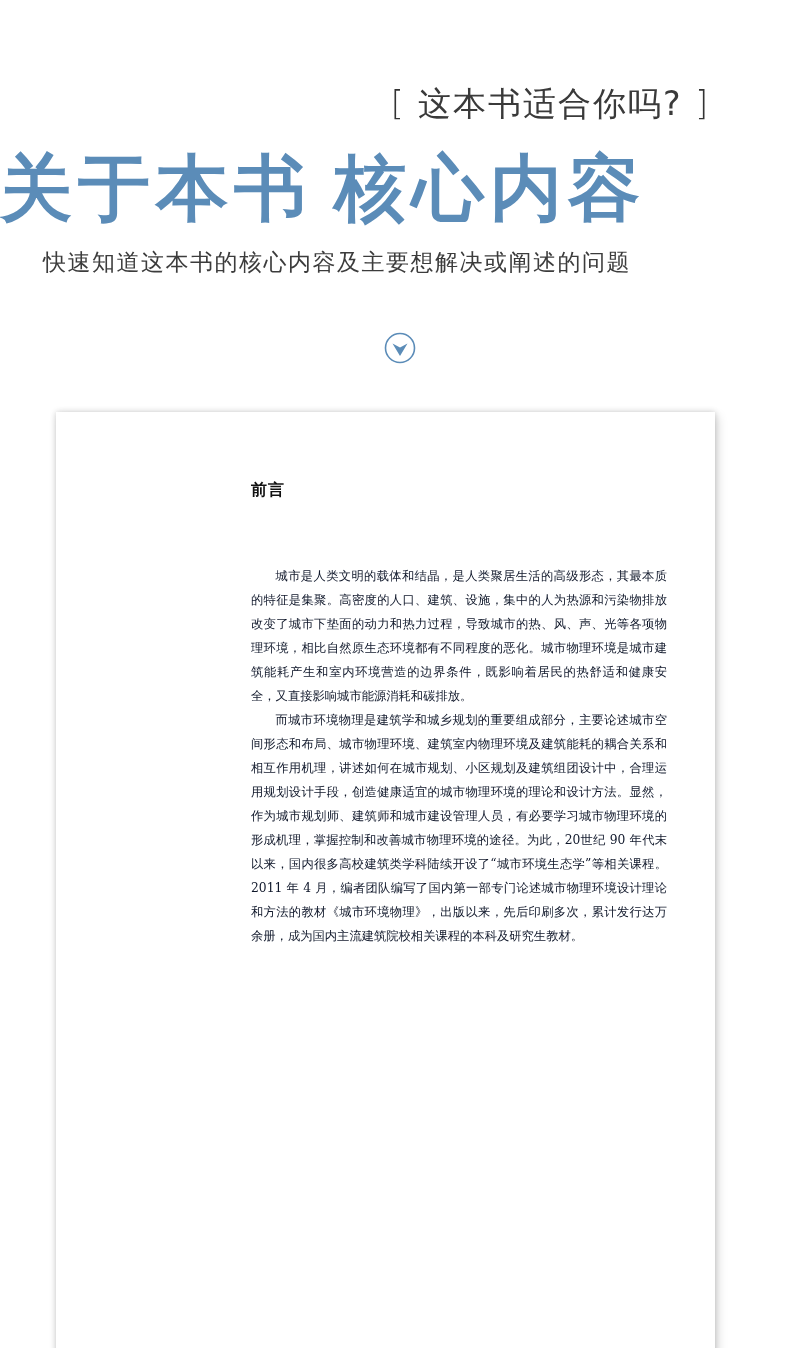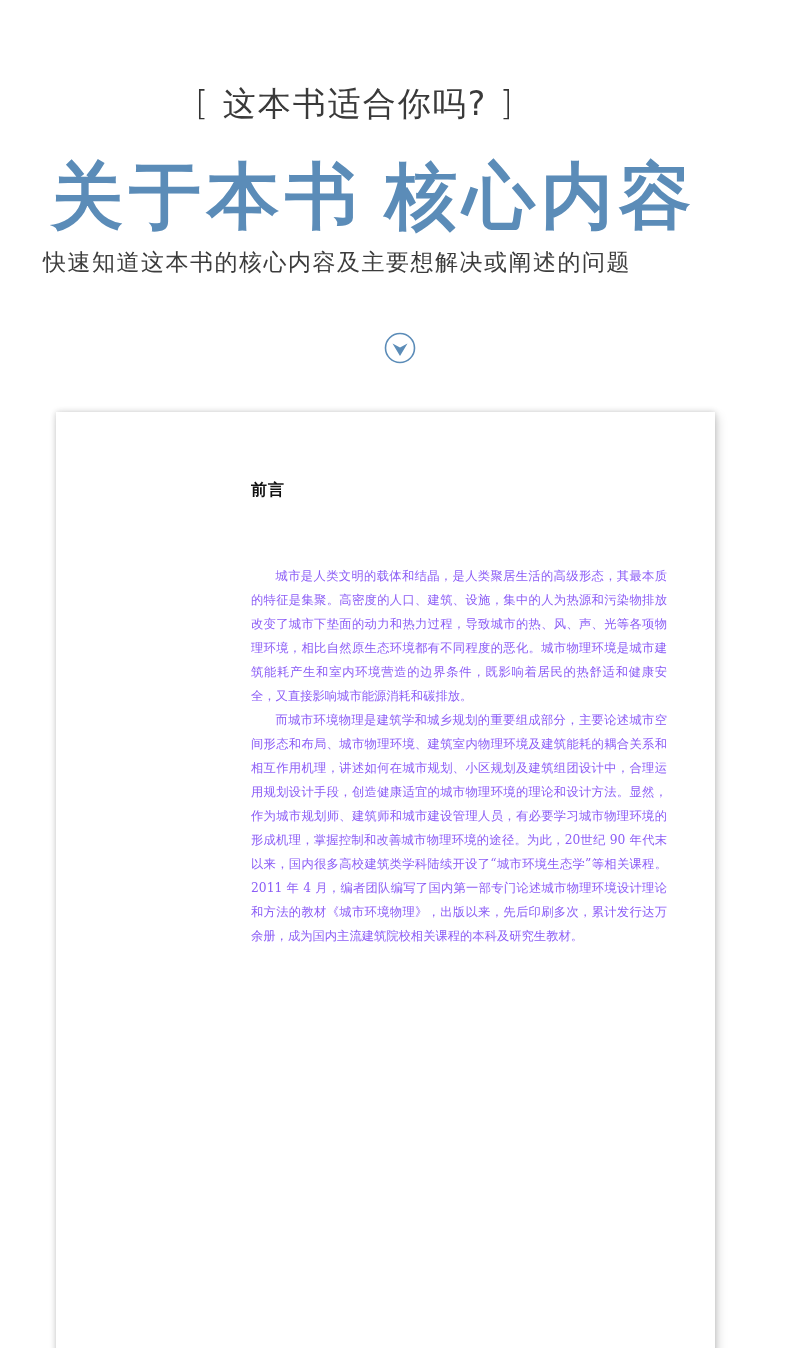--- a/index.html
+++ b/index.html
@@ -1,28 +1,28 @@
 <!DOCTYPE html>
 <html><head>
 <meta charset="utf-8">
 <style>
   html, body { margin: 0; padding: 0; }
   body {
     width: 790px; height: 1348px; background: #ffffff; position: relative; overflow: hidden;
     font-family: "DejaVu Sans", "Liberation Sans", sans-serif;
   }
   .header-tag {
-    position: absolute; top: 82px; left: 0; width: 710px; text-align: center;
+    position: absolute; top: 82px; left: 0; width: 710px; text-align: right;
     font-size: 33px; color: #3a3a3a; letter-spacing: 2px; line-height: 44px;
   }
   .header-tag .bracket { font-weight: 300; color: #333; }
   .hero-title {
-    position: absolute; top: 143px; left: 0; width: 748px; text-align: center;
+    position: absolute; top: 143px; left: 0; width: 748px; text-align: left;
     font-family: "DejaVu Serif", "Liberation Serif", serif;
-    font-size: 72px; font-weight: bold; color: #5b8cb8; letter-spacing: 6px; line-height: 90px; margin-top: 8px;
+    font-size: 72px; font-weight: bold; color: #5b8cb8; letter-spacing: 6px; line-height: 90px;
   }
   .hero-title .gap { display: inline-block; width: 22px; }
   .subtitle {
     position: absolute; top: 244px; left: 0; width: 674px; text-align: center;
     font-size: 23px; color: #3c3c3c; letter-spacing: 1.5px; line-height: 36px;
   }
   .down-icon {
     position: absolute; top: 332px; left: 384px; width: 32px; height: 32px;
   }
   .page-card {
@@ -30,21 +30,21 @@
     background: #ffffff;
     box-shadow: 0 0 6px rgba(0,0,0,0.18), 3px 4px 10px rgba(0,0,0,0.14);
   }
   .doc-heading {
     position: absolute; left: 195px; top: 68px;
     font-size: 16px; font-weight: bold; color: #111; letter-spacing: 1px;
   }
   .doc-body {
     position: absolute; left: 195px; top: 152px; width: 416px;
     font-family: "DejaVu Serif", "Liberation Serif", serif;
-    font-size: 12.3px; line-height: 24px; color: #8b5cf6; text-align: justify;
+    font-size: 12.3px; line-height: 24px; color: #0f172a; text-align: justify;
   }
   .doc-body p { margin: 0; text-indent: 2em; }
 </style>
 </head>
 <body>
 
 <div class="header-tag">
   <span class="bracket">[</span>
   <span>这本书适合你吗?</span>
   <span class="bracket">]</span>

